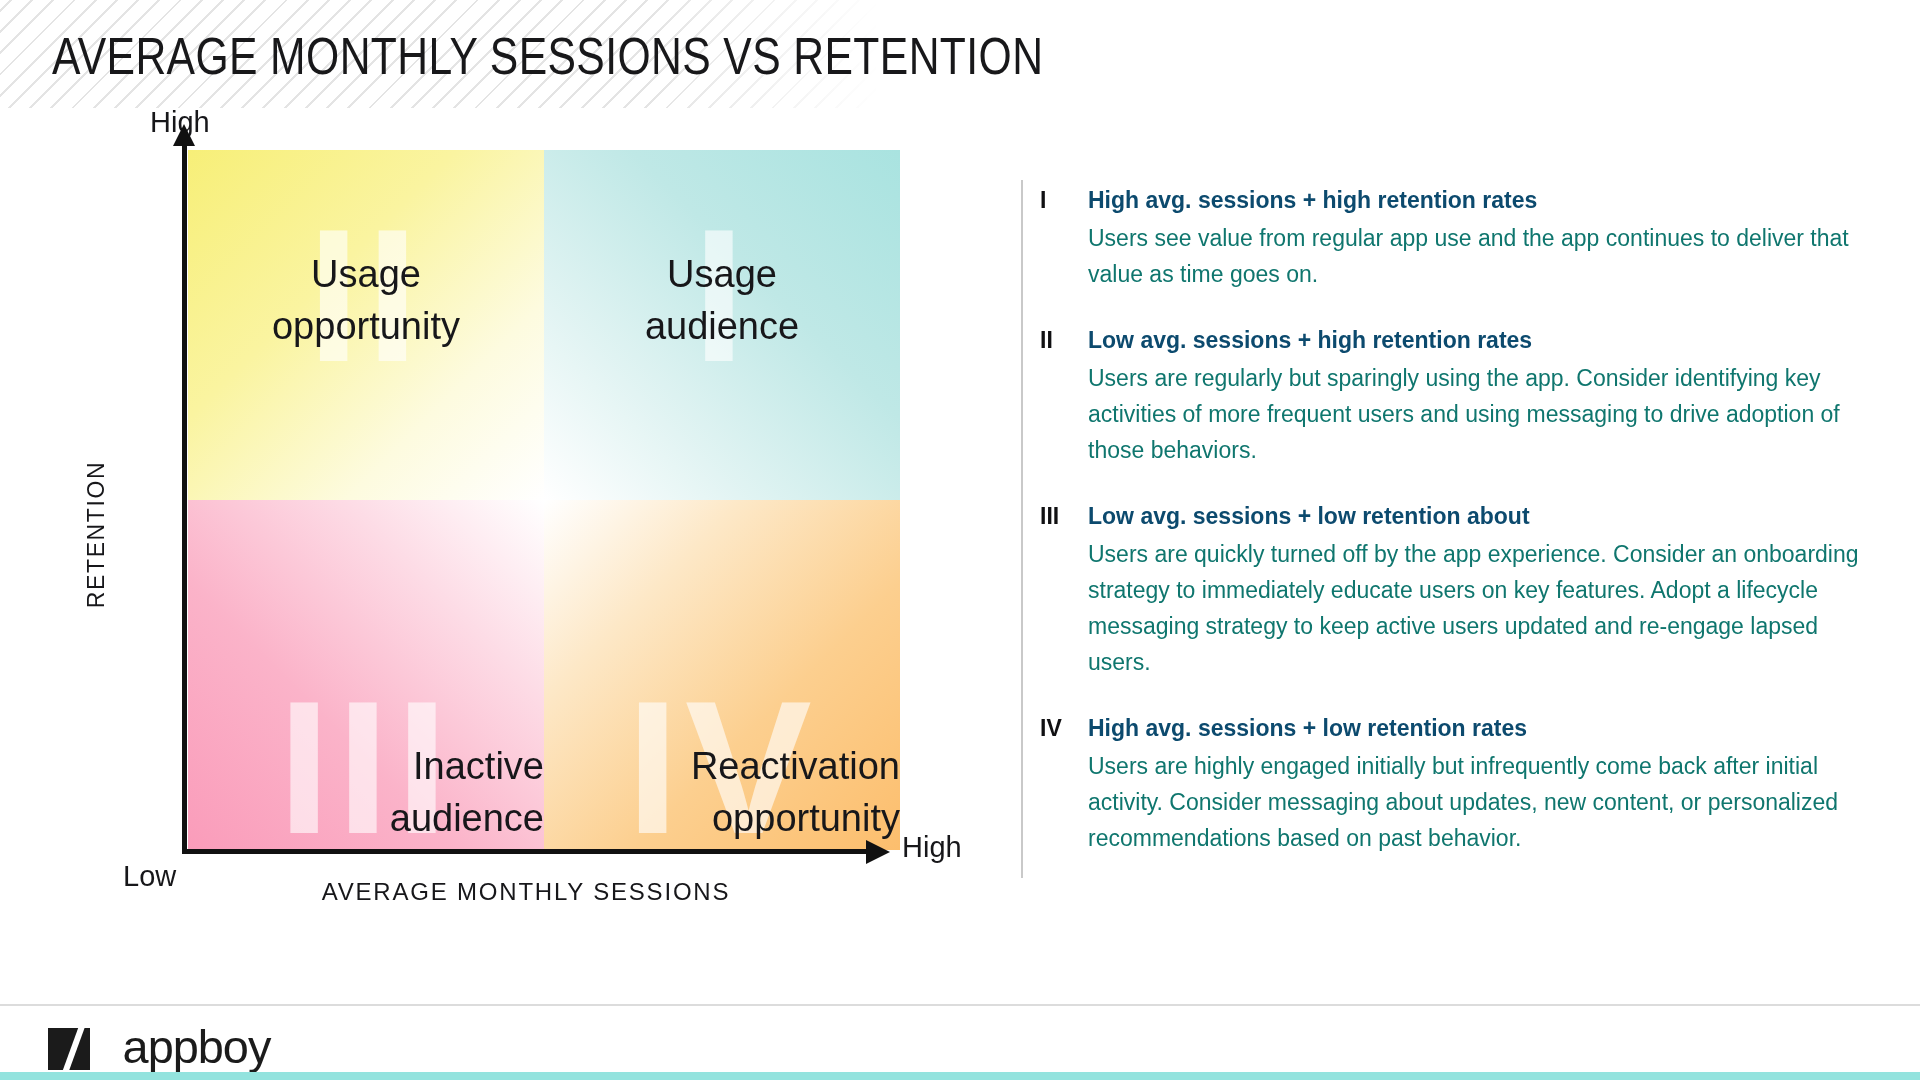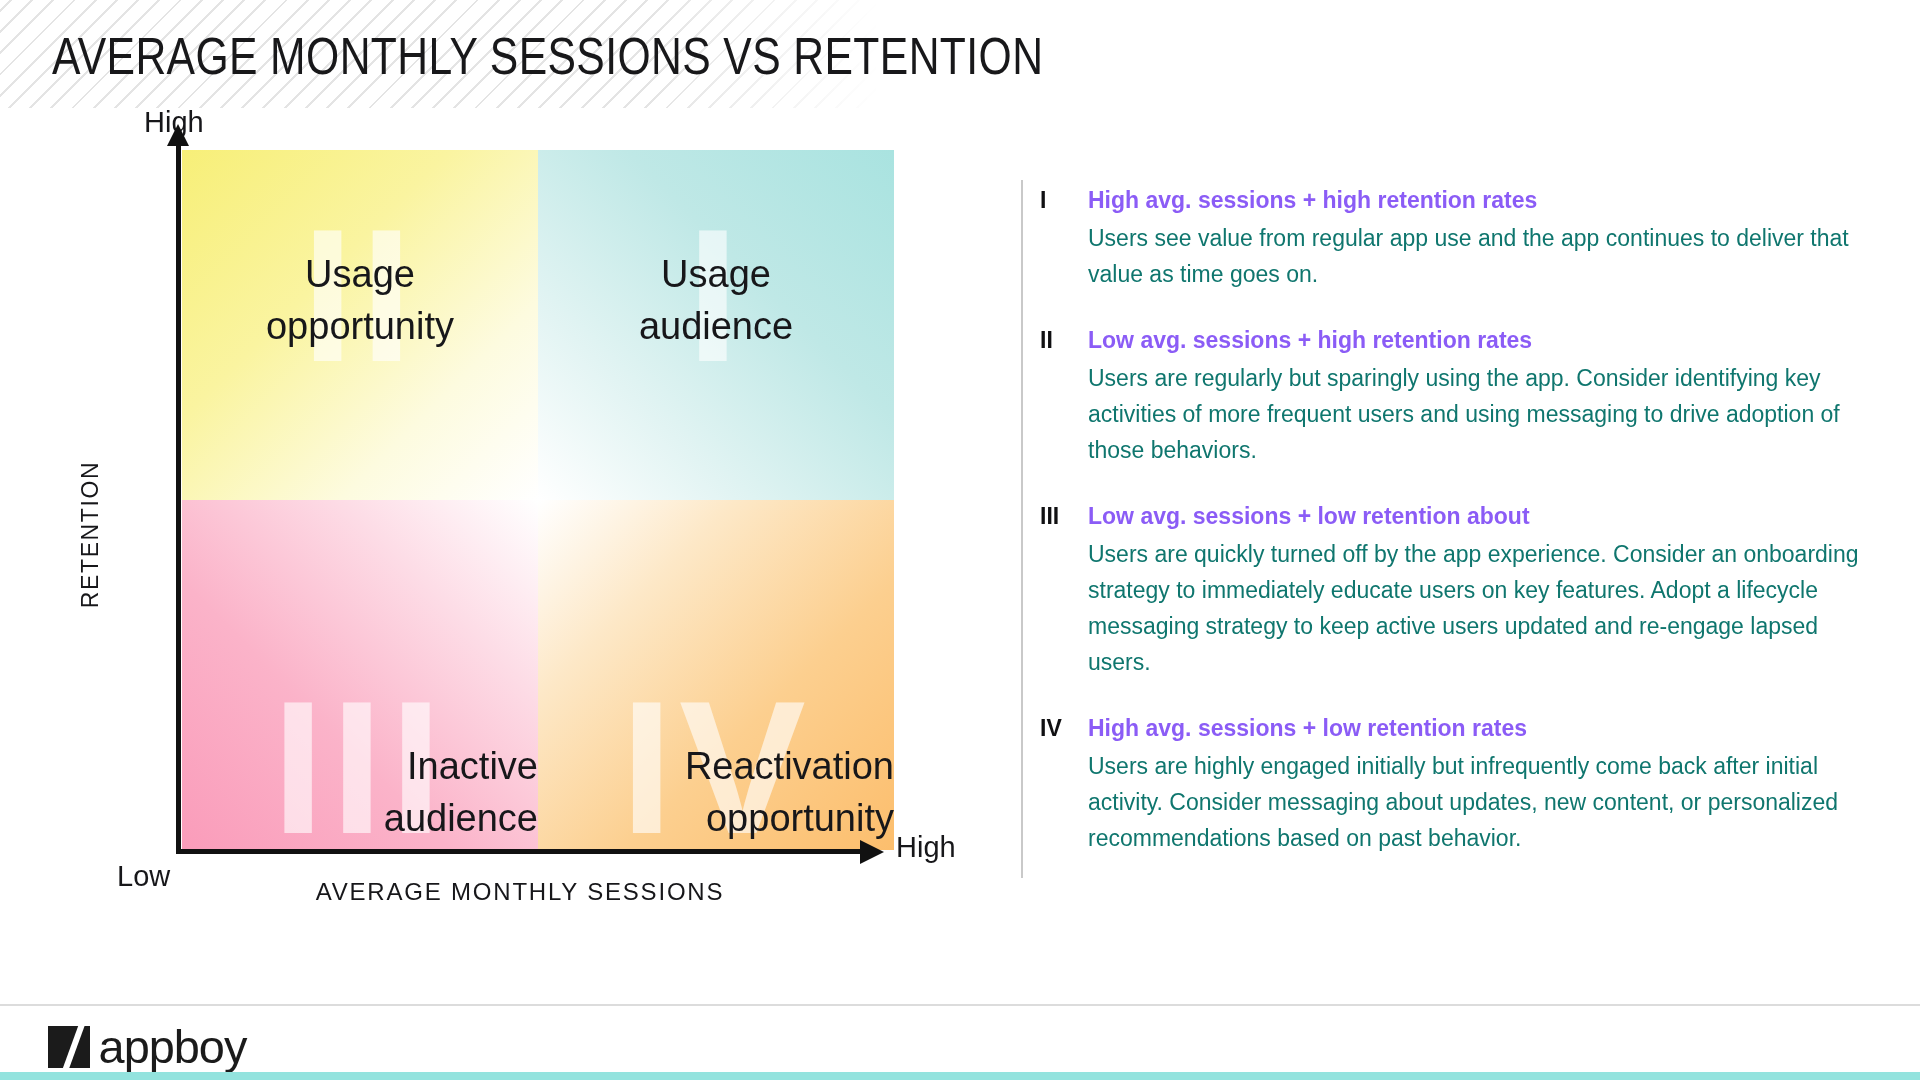--- a/index.html
+++ b/index.html
@@ -28,21 +28,21 @@
     font-size:52px;line-height:64px;
     font-weight:400;
     letter-spacing:0.5px;
     color:#18181a;
     transform:scaleX(.82);
     transform-origin:left center;
     white-space:nowrap;
   }
 
   
-  #matrix-wrap{position:absolute;left:4px;top:108px;width:924px;height:830px;}
+  #matrix-wrap{position:absolute;left:10px;top:108px;width:924px;height:830px;}
 
   #matrix{
     position:absolute;left:178px;top:42px;width:712px;height:700px;
   }
   .quad{
     position:absolute;width:50%;height:50%;
     overflow:hidden;
   }
   .quad-II {left:0;   top:0;   background:linear-gradient(135deg,#f7ef78 0%,#faf4a0 38%,#fdfbdf 72%,#ffffff 100%);}
   .quad-I  {left:50%; top:0;   background:linear-gradient(225deg,#a9e3e0 0%,#bfe8e6 38%,#e2f4f3 72%,#ffffff 100%);}
@@ -129,34 +129,34 @@
     display:flex;margin-bottom:30px;
   }
   .insight-num{
     width:48px;flex:0 0 48px;
     font-family:"Liberation Sans Narrow","Liberation Sans", sans-serif;
     font-weight:700;font-size:23px;line-height:37px;color:#101012;
   }
   .insight-body{flex:1;}
   .insight-head{
     font-family:"Liberation Sans Narrow","Liberation Sans", sans-serif;
-    font-weight:700;font-size:23px;line-height:37px;color:#8b5cf6;
+    font-weight:700;font-size:23px;line-height:37px;color:#0c4a6e;
     margin-bottom:1px;
   }
   .insight-text{
     font-family:"Liberation Sans Narrow","Liberation Sans", sans-serif;
     font-size:23px;line-height:36px;color:#0f766e;
   }
 
   
   #footer-rule{
     position:absolute;left:0;top:1004px;width:1920px;height:2px;background:#dcdcdc;
   }
   #logo{
-    position:absolute;left:48px;top:1024px;display:flex;align-items:center;
+    position:absolute;left:48px;top:1024px;display:flex;align-items:flex-end;gap:24px;
   }
   #logo-mark{
     position:relative;width:42px;height:42px;background:#1b1b1b;overflow:hidden;
     flex:0 0 42px;
   }
   #logo-mark::after{
     content:"";position:absolute;left:22px;top:-8px;width:6px;height:62px;
     background:#ffffff;transform:rotate(20deg);
   }
   #logo-text{

